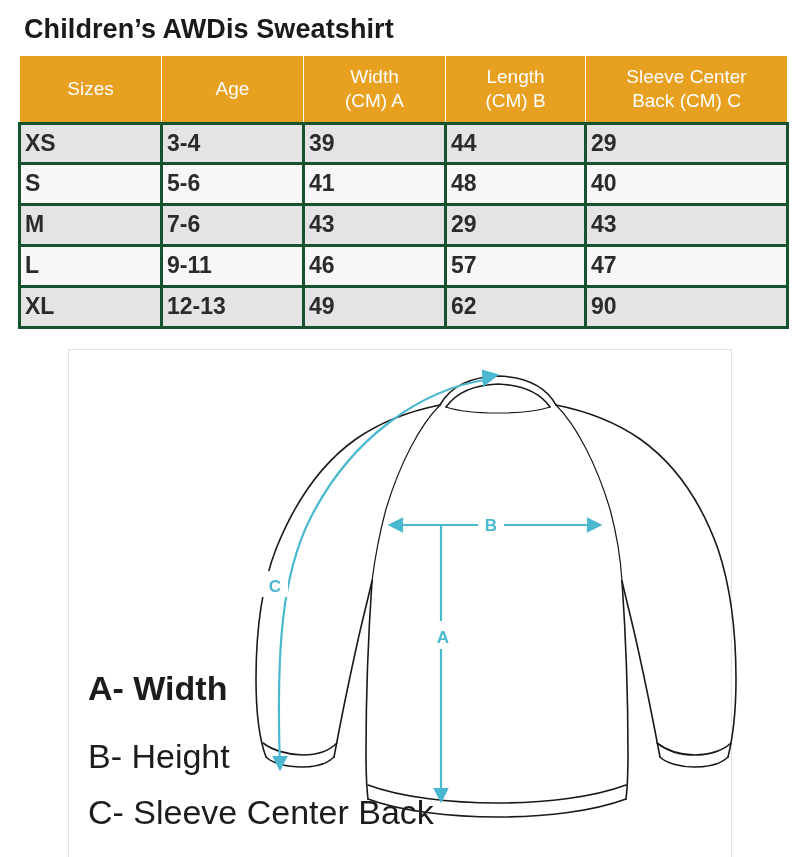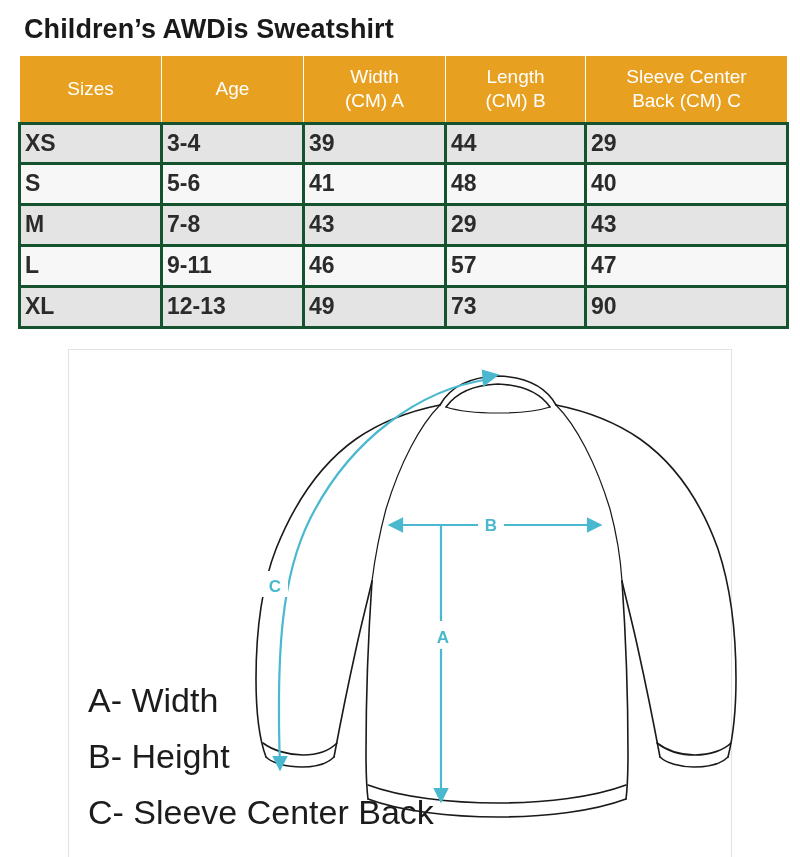--- a/index.html
+++ b/index.html
@@ -75,21 +75,21 @@
   }
   #diagram-svg { position: absolute; left: 0; top: 0; }
   .legend {
     position: absolute;
     left: 88px;
     font-size: 34px;
     color: #1c1c1c;
     font-family: "Liberation Sans", sans-serif;
     white-space: nowrap;
   }
-  #legend-a { top: 332px; }
+  #legend-a { top: 320px; font-weight: bold; }
   #legend-b { top: 388px; }
   #legend-c { top: 444px; }
 </style>
 </head>
 <body>
 
 <div id="page">
 
   <div id="title">Children’s AWDis Sweatshirt</div>
 
@@ -133,37 +133,37 @@
       </tr>
       <tr>
         <td>S</td>
         <td>5-6</td>
         <td>41</td>
         <td>48</td>
         <td>40</td>
       </tr>
       <tr>
         <td>M</td>
-        <td>7-8</td>
+        <td>7-6</td>
         <td>43</td>
         <td>29</td>
         <td>43</td>
       </tr>
       <tr>
         <td>L</td>
         <td>9-11</td>
         <td>46</td>
         <td>57</td>
         <td>47</td>
       </tr>
       <tr>
         <td>XL</td>
         <td>12-13</td>
         <td>49</td>
-        <td>73</td>
+        <td>62</td>
         <td>90</td>
       </tr>
     </tbody>
   </table>
 
   <div id="diagram-wrap">
     <div id="diagram-frame"></div>
 
     <svg id="diagram-svg" width="800" height="536" viewBox="0 0 800 536">
       <g fill="none" stroke="#1a1a1a" stroke-width="1.6" stroke-linejoin="round" stroke-linecap="round">

